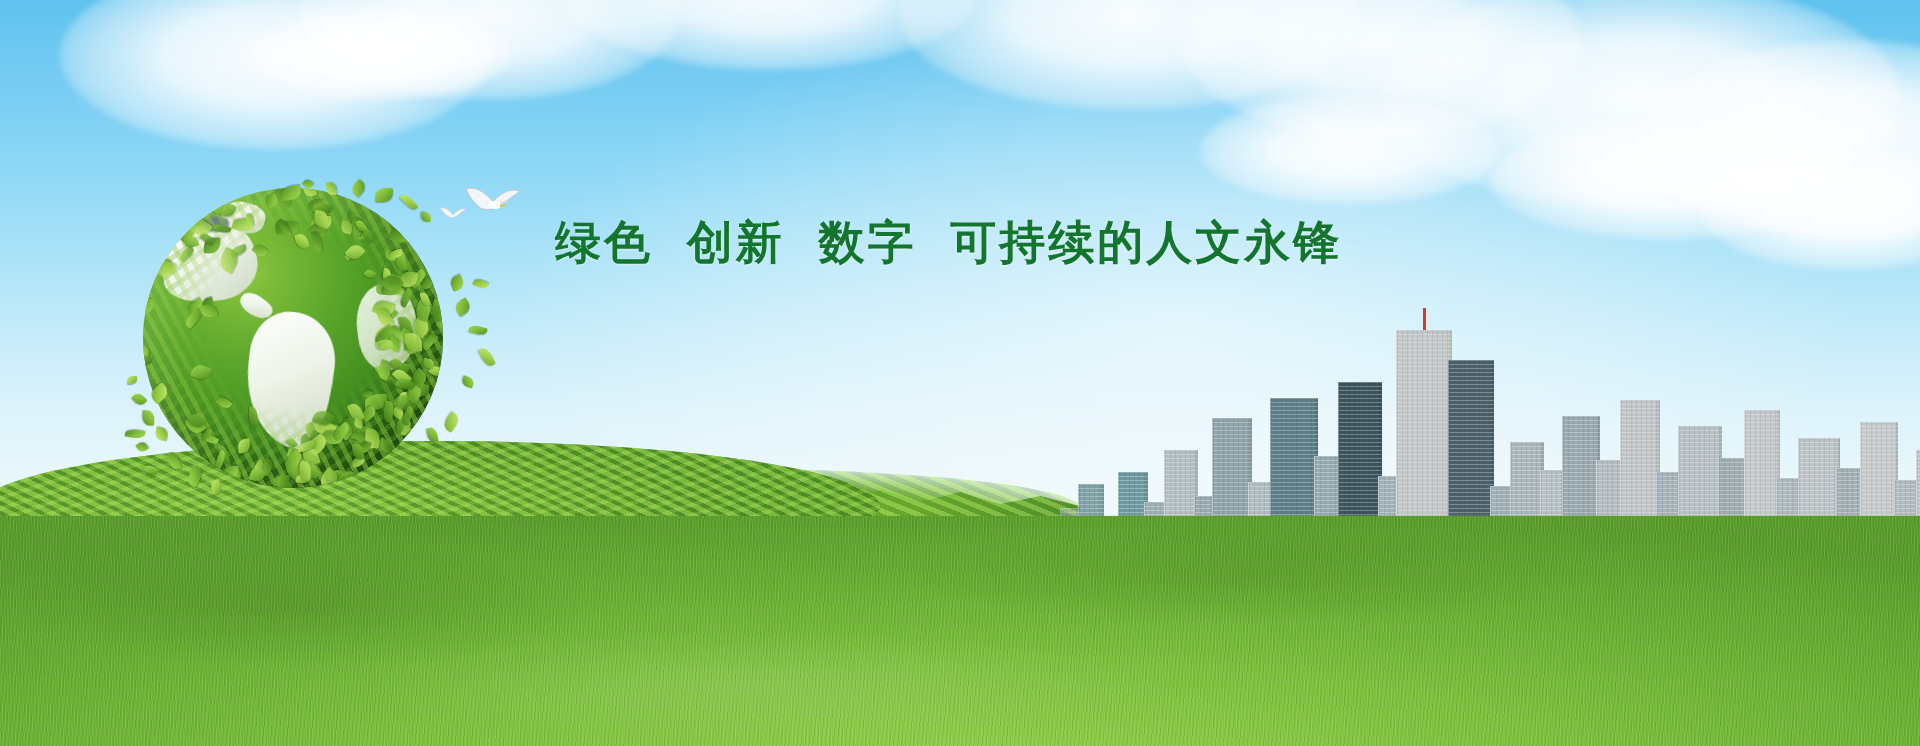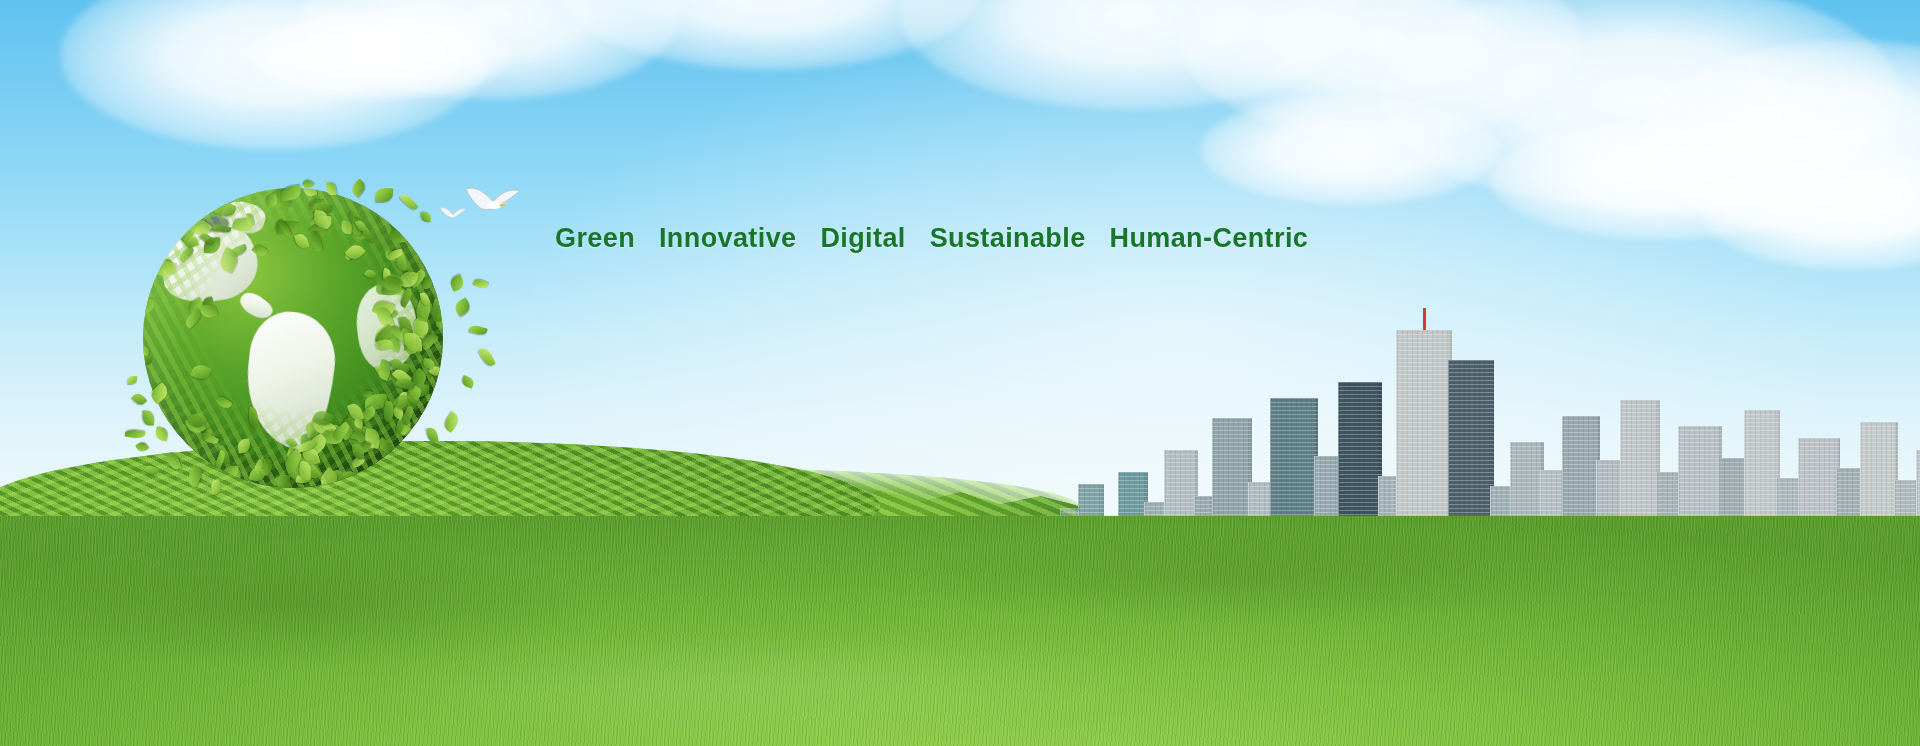--- a/index.html
+++ b/index.html
@@ -532,22 +532,21 @@
       <path d="M38 21 l7 1 -7 2 z" fill="#d9c24a"></path>
     </svg>
   </div>
   <div class="bird" style="position:absolute; left:438px; top:205px;">
     <svg width="30" height="18" viewBox="0 0 30 18">
       <path d="M2 3 C8 1, 13 7, 15 10 C18 6, 24 2, 28 4 C23 8, 18 12, 15 13 C11 13, 5 8, 2 3 Z" fill="#f2f6f8" stroke="#c1ccd2" stroke-width=".7"></path>
     </svg>
   </div>
 
   <div class="headline-block">
-    <div class="headline-en">
-      <span>Green</span><span class="gap"></span>
-      <span>Innovative</span><span class="gap"></span>
-      <span>Digital</span><span class="gap"></span>
-      <span>Sustainable</span><span class="gap"></span>
-      <span>Human-Centric</span>
+    <div class="headline-cn">
+      <span>绿色</span><span class="gap"></span>
+      <span>创新</span><span class="gap"></span>
+      <span>数字</span><span class="gap"></span>
+      <span>可持续的人文永锋</span>
     </div>
   </div>
 
 </div>
 
 </body></html>

